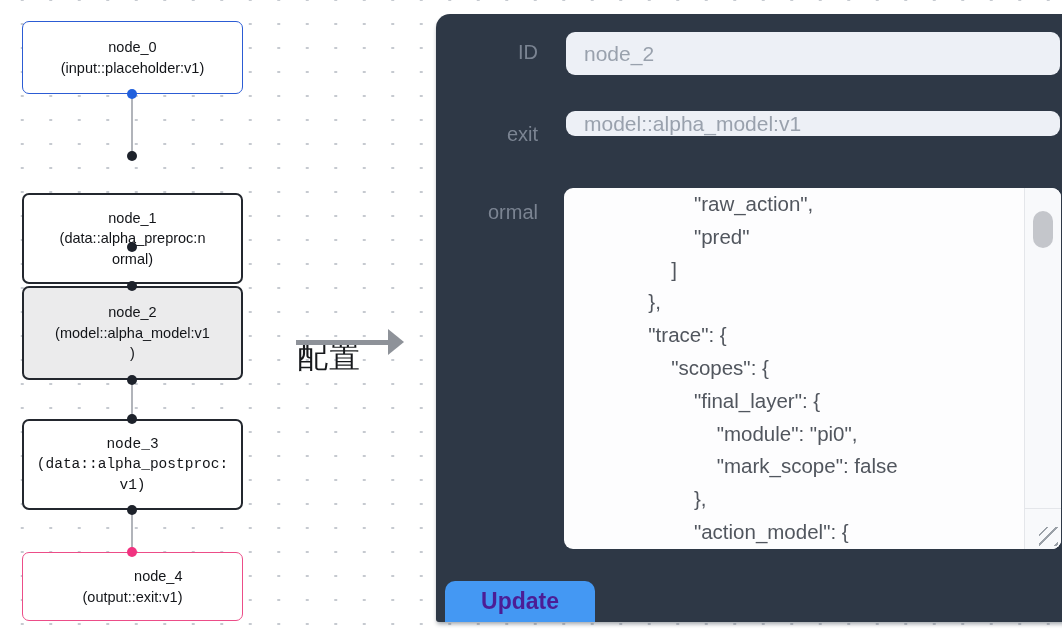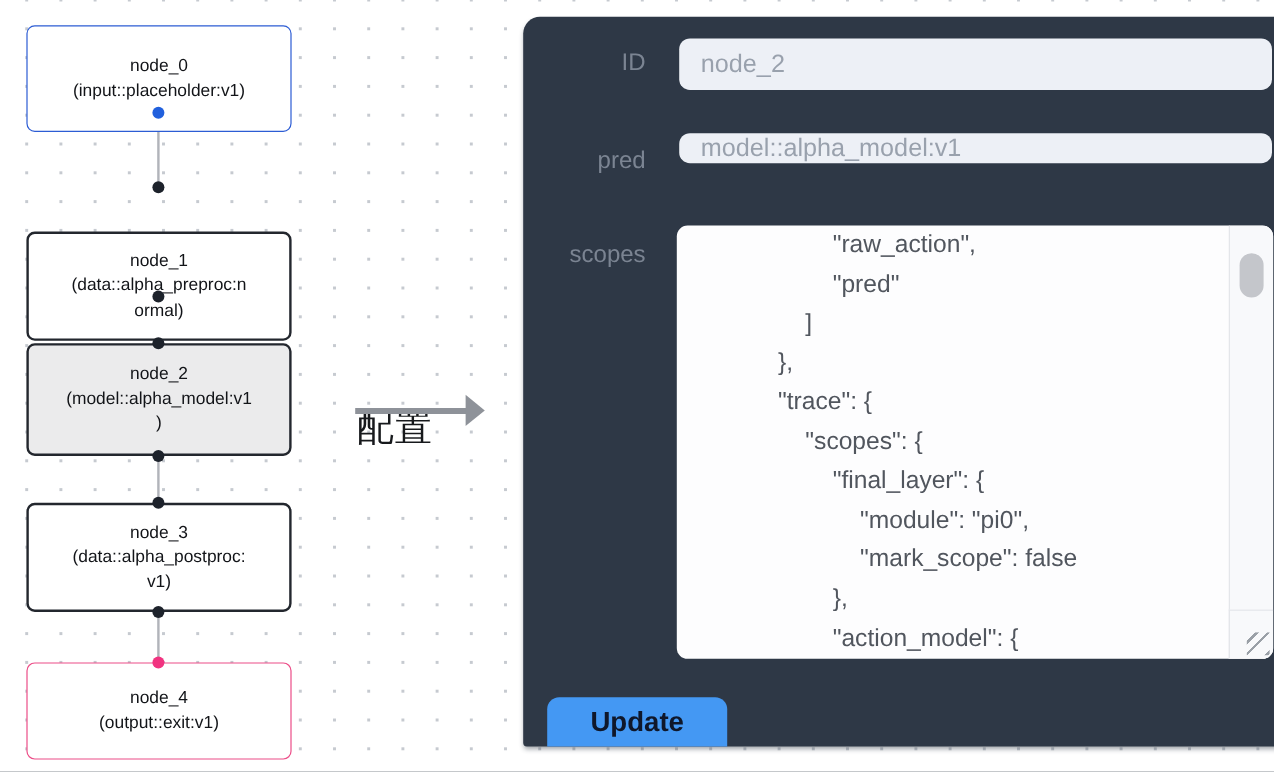--- a/index.html
+++ b/index.html
@@ -18,25 +18,25 @@
 
   
   .node{
     position:absolute;left:22px;width:221px;box-sizing:border-box;
     background:#ffffff;border:2px solid #23272e;border-radius:7px;
     display:flex;align-items:center;justify-content:center;
     text-align:center;white-space:pre-line;
     font-size:14.5px;line-height:20.5px;color:#121418;
     padding:2px 10px;z-index:2;
   }
-  .node-0{top:21px;height:89px;border-color:#2c5cd4;border-width:1.5px;}
+  .node-0{top:21px;height:73px;border-color:#2c5cd4;border-width:1.5px;}
   .node-1{top:156px;height:91px;margin-top:37px;}
   .node-2{top:286px;height:94px;background:#ebebec;border-width:2.5px;}
-  .node-3{top:419px;height:91px;}
-  .node-4{top:552px;height:81px;border-color:#ec4d88;border-width:1.5px;}
+  .node-3{top:419px;height:91px;font-family:Liberation Mono, monospace;}
+  .node-4{top:552px;height:69px;border-color:#ec4d88;border-width:1.5px;text-align:right;}
 
   .edge{position:absolute;left:131px;width:2px;background:#b1b4ba;z-index:1;}
   .edge-0{top:94px;height:62px;}
   .edge-1{top:247px;height:39px;}
   .edge-2{top:380px;height:39px;}
   .edge-3{top:510px;height:42px;}
 
   .handle{position:absolute;left:127px;width:10px;height:10px;border-radius:50%;margin-top:-5px;z-index:3;}
   .h-blue{background:#2160dd;}
   .h-dark{background:#1d222b;}
@@ -102,23 +102,23 @@
     position:absolute;right:0;bottom:0;width:37px;height:41px;box-sizing:border-box;
     background:#f8f9fb;border-top:1px solid #e4e6ea;border-left:1px solid #e4e6ea;
   }
   .grip{
     position:absolute;right:3px;bottom:3px;width:19px;height:19px;
     background:repeating-linear-gradient(135deg,
       rgba(0,0,0,0) 0 5px,#9aa0a7 5px 7px,
       rgba(0,0,0,0) 7px 12px,#9aa0a7 12px 14px,rgba(0,0,0,0) 14px 19px);
   }
   .update-btn{
-    position:absolute;left:20px;bottom:0;width:150px;height:41px;
+    position:absolute;left:9px;bottom:0;width:150px;height:41px;
     background:#4498f3;border:none;border-radius:10px 10px 0 0;
-    color:#0f172a;font-size:23px;font-weight:600;font-family:inherit;
+    color:#4c1d95;font-size:23px;font-weight:600;font-family:inherit;
     text-align:center;cursor:pointer;
   }
 </style>
 </head>
 <body>
 
 <div class="stage">
 
   <div class="edge edge-0"></div>
   <div class="edge edge-1"></div>
@@ -149,24 +149,24 @@
   <div class="handle h-pink hp7"></div>
 
   <div class="annot-label">配置</div>
   <div class="arrow-shaft"></div>
   <div class="arrow-head"></div>
 
   <div class="panel">
     <div class="field-label id-label">ID</div>
     <input class="text-input id-input" type="text" readonly="" value="node_2" style="">
 
-    <div class="field-label type-label">pred</div>
+    <div class="field-label type-label">exit</div>
     <input class="text-input type-input" type="text" readonly="" value="model::alpha_model:v1" style="">
 
-    <div class="field-label config-label">scopes</div>
+    <div class="field-label config-label">ormal</div>
     <div class="config-box">
       <pre class="config-text">                    "raw_action",
                     "pred"
                 ]
             },
             "trace": {
                 "scopes": {
                     "final_layer": {
                         "module": "pi0",
                         "mark_scope": false

